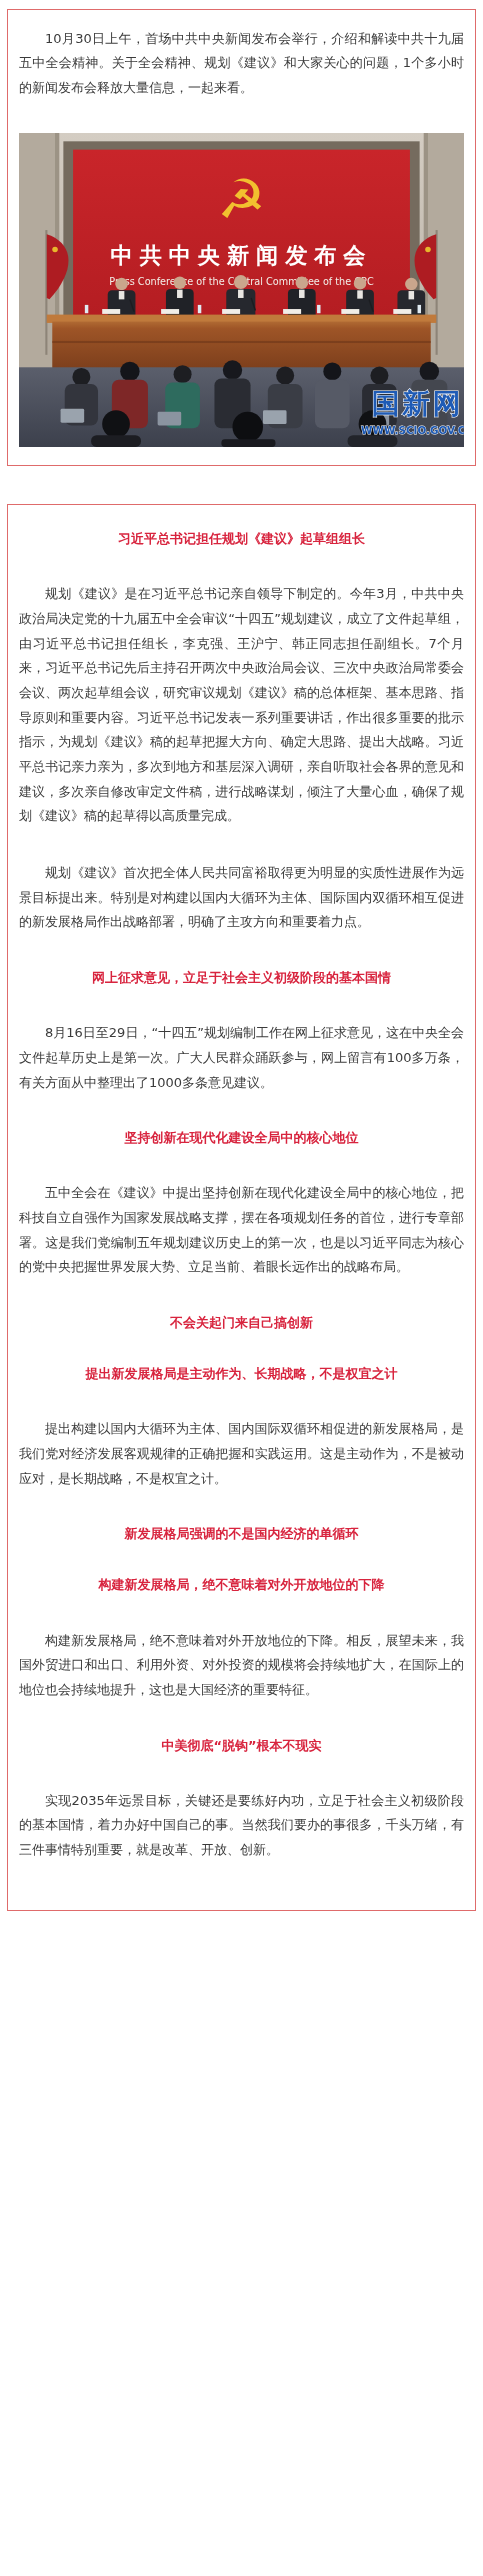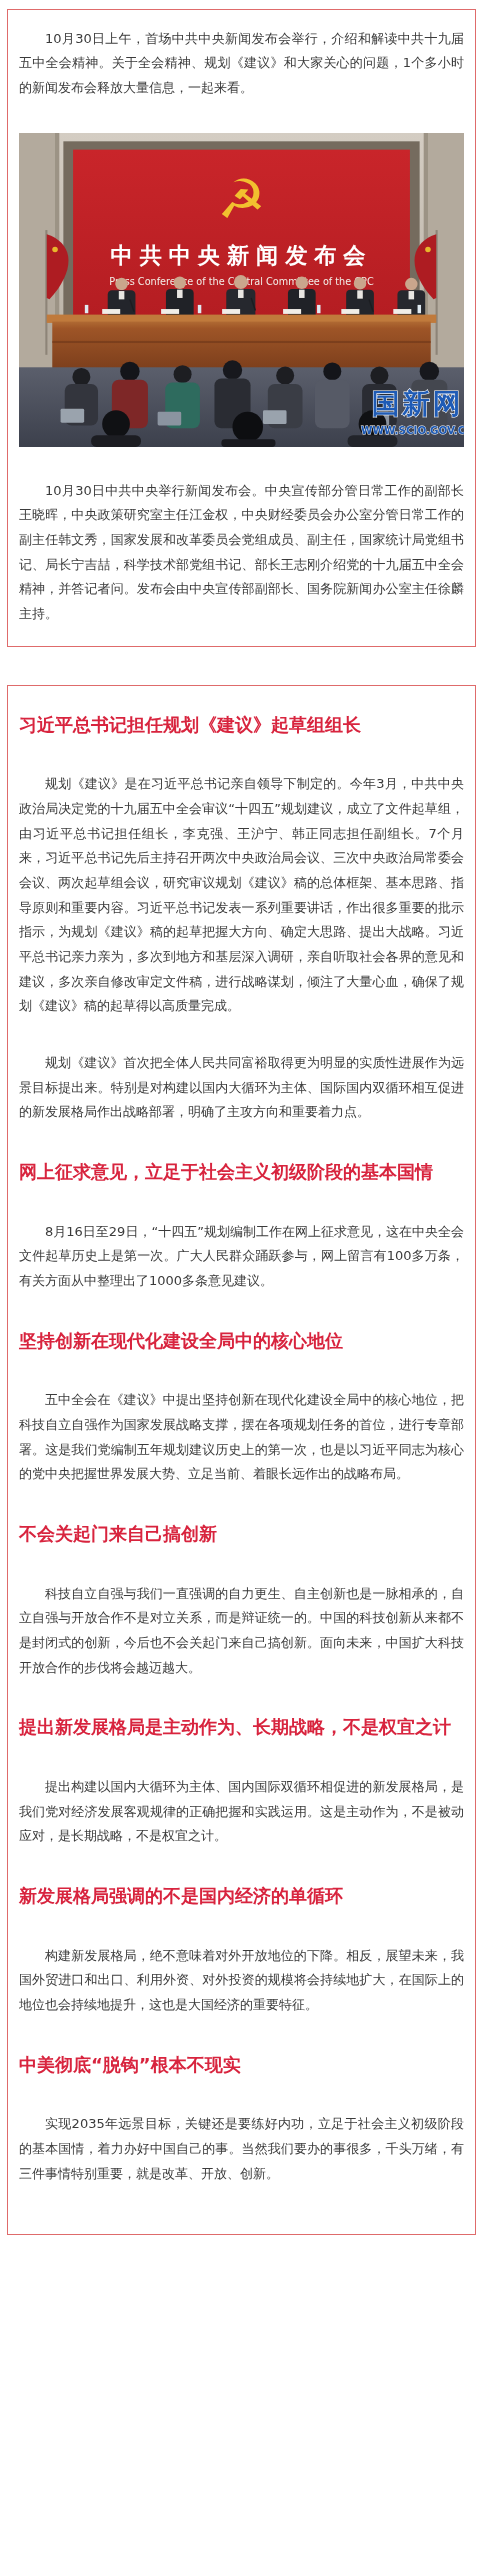--- a/index.html
+++ b/index.html
@@ -24,26 +24,26 @@
   }
   p.body-para {
     font-size: 13px;
     line-height: 1.9;
     color: #3b3b3b;
     text-align: justify;
     text-indent: 2em;
     margin: 32px 0;
   }
   h2.red-heading {
-    font-size: 18px;
+    font-size: 13px;
     line-height: 1.7;
     font-weight: bold;
     color: #d8243e;
     margin: 29px 0 28px 0;
-    text-align: left;
+    text-align: center;
   }
   h2.red-heading.first {
     margin-top: 12.5px;
   }
   .photo-wrap {
     margin: 9.7px 0 2.8px 0;
   }
   .photo-wrap svg {
     display: block;
   }
@@ -195,45 +195,44 @@
           </g>
         </g>
 
         <g>
           <text x="575" y="404" font-size="40" font-weight="bold" text-anchor="middle" fill="#1f5bb5" stroke="#ffffff" stroke-width="1.6" paint-order="stroke" letter-spacing="4">国新网</text>
           <text x="575" y="434" font-size="15" font-weight="bold" text-anchor="middle" fill="#1f5bb5" stroke="#ffffff" stroke-width="1.2" paint-order="stroke">WWW.SCIO.GOV.CN</text>
         </g>
       </svg>
     </div>
 
-    <p class="body-para" style="margin-bottom:4.2px">10月30日中共中央举行新闻发布会。中央宣传部分管日常工作的副部长王晓晖，中央政策研究室主任江金权，中央财经委员会办公室分管日常工作的副主任韩文秀，国家发展和改革委员会党组成员、副主任，国家统计局党组书记、局长宁吉喆，科学技术部党组书记、部长王志刚介绍党的十九届五中全会精神，并答记者问。发布会由中央宣传部副部长、国务院新闻办公室主任徐麟主持。</p>
   </div>
 
   <div class="article-box second">
 
     <h2 class="red-heading first">习近平总书记担任规划《建议》起草组组长</h2>
     <p class="body-para">规划《建议》是在习近平总书记亲自领导下制定的。今年3月，中共中央政治局决定党的十九届五中全会审议“十四五”规划建议，成立了文件起草组，由习近平总书记担任组长，李克强、王沪宁、韩正同志担任副组长。7个月来，习近平总书记先后主持召开两次中央政治局会议、三次中央政治局常委会会议、两次起草组会议，研究审议规划《建议》稿的总体框架、基本思路、指导原则和重要内容。习近平总书记发表一系列重要讲话，作出很多重要的批示指示，为规划《建议》稿的起草把握大方向、确定大思路、提出大战略。习近平总书记亲力亲为，多次到地方和基层深入调研，亲自听取社会各界的意见和建议，多次亲自修改审定文件稿，进行战略谋划，倾注了大量心血，确保了规划《建议》稿的起草得以高质量完成。</p>
 
     <p class="body-para">规划《建议》首次把全体人民共同富裕取得更为明显的实质性进展作为远景目标提出来。特别是对构建以国内大循环为主体、国际国内双循环相互促进的新发展格局作出战略部署，明确了主攻方向和重要着力点。</p>
 
     <h2 class="red-heading">网上征求意见，立足于社会主义初级阶段的基本国情</h2>
     <p class="body-para">8月16日至29日，“十四五”规划编制工作在网上征求意见，这在中央全会文件起草历史上是第一次。广大人民群众踊跃参与，网上留言有100多万条，有关方面从中整理出了1000多条意见建议。</p>
 
 
     <h2 class="red-heading">坚持创新在现代化建设全局中的核心地位</h2>
     <p class="body-para">五中全会在《建议》中提出坚持创新在现代化建设全局中的核心地位，把科技自立自强作为国家发展战略支撑，摆在各项规划任务的首位，进行专章部署。这是我们党编制五年规划建议历史上的第一次，也是以习近平同志为核心的党中央把握世界发展大势、立足当前、着眼长远作出的战略布局。</p>
 
     <h2 class="red-heading">不会关起门来自己搞创新</h2>
-    <p class="body-para">科技自立自强与我们一直强调的自力更生、自主创新也是一脉相承的，自立自强与开放合作不是对立关系，而是辩证统一的。中国的科技创新从来都不是封闭式的创新，今后也不会关起门来自己搞创新。面向未来，中国扩大科技开放合作的步伐将会越迈越大。</p>
 
     <h2 class="red-heading">提出新发展格局是主动作为、长期战略，不是权宜之计</h2>
     <p class="body-para">提出构建以国内大循环为主体、国内国际双循环相促进的新发展格局，是我们党对经济发展客观规律的正确把握和实践运用。这是主动作为，不是被动应对，是长期战略，不是权宜之计。</p>
 
     <h2 class="red-heading">新发展格局强调的不是国内经济的单循环</h2>
 
+    <h2 class="red-heading">构建新发展格局，绝不意味着对外开放地位的下降</h2>
     <p class="body-para">构建新发展格局，绝不意味着对外开放地位的下降。相反，展望未来，我国外贸进口和出口、利用外资、对外投资的规模将会持续地扩大，在国际上的地位也会持续地提升，这也是大国经济的重要特征。</p>
 
     <h2 class="red-heading">中美彻底“脱钩”根本不现实</h2>
 
     <p class="body-para">实现2035年远景目标，关键还是要练好内功，立足于社会主义初级阶段的基本国情，着力办好中国自己的事。当然我们要办的事很多，千头万绪，有三件事情特别重要，就是改革、开放、创新。</p>
 
   </div>
 
 </div>
 

